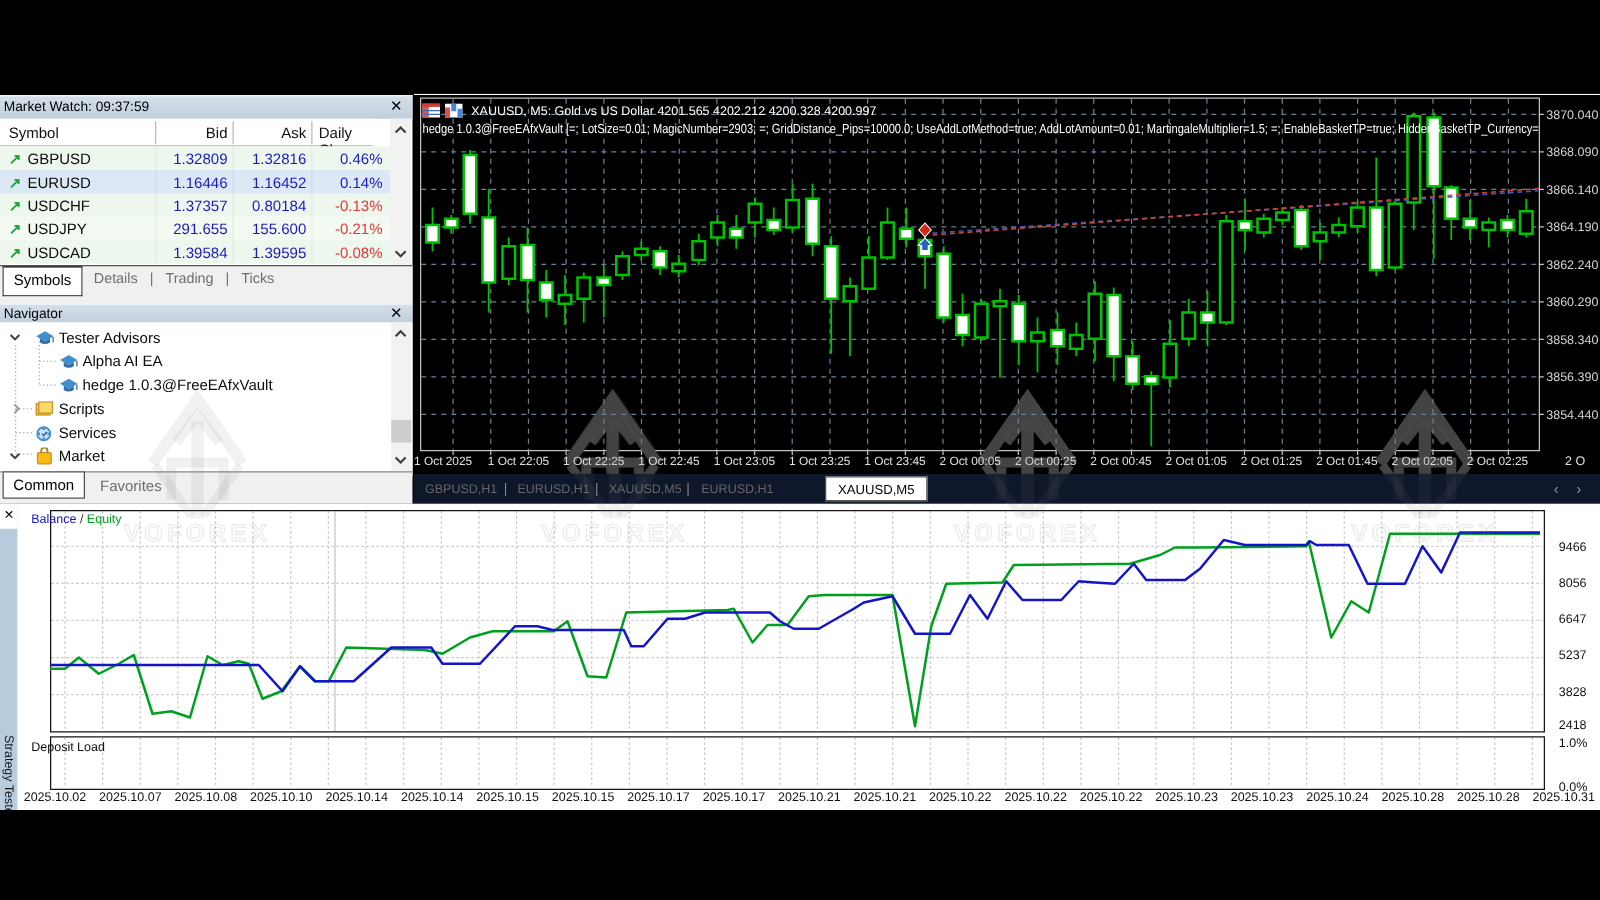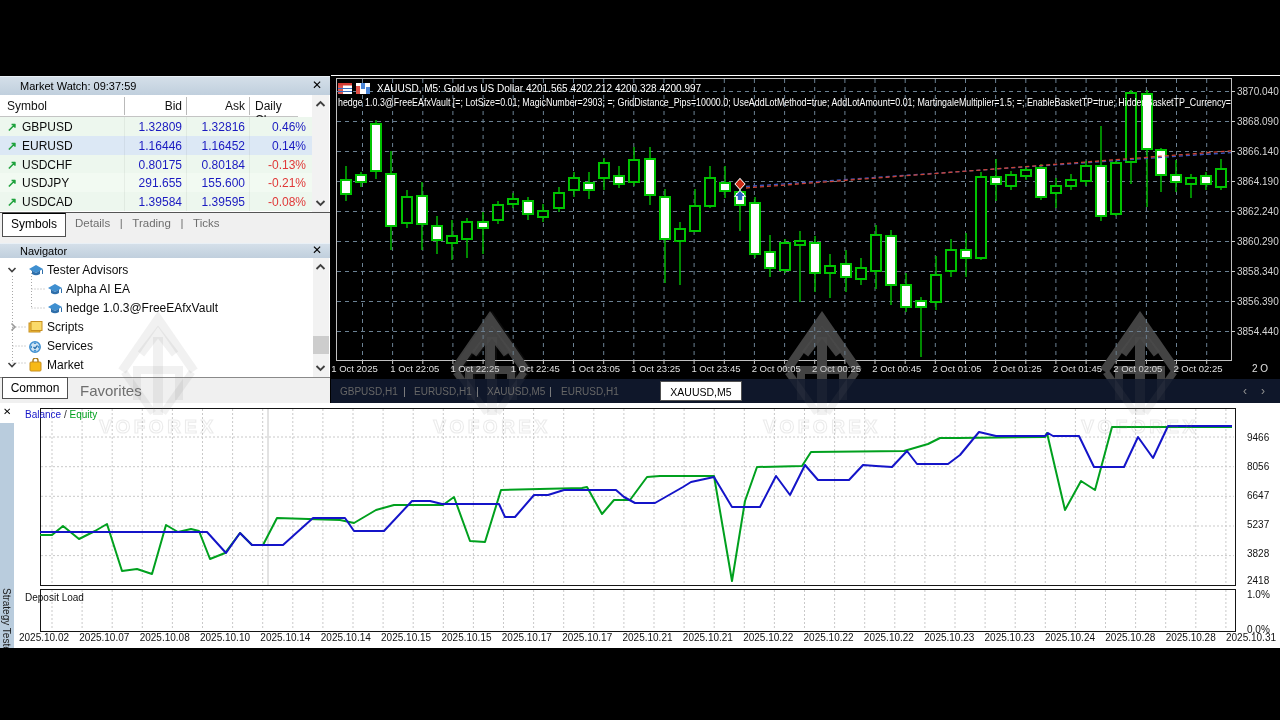--- a/index.html
+++ b/index.html
@@ -1,17 +1,17 @@
 <!DOCTYPE html>
 <html><head><meta charset="utf-8">
 <style>
 *{margin:0;padding:0;box-sizing:border-box}
 body{width:1280px;height:720px;position:relative;background:#000;font-family:"Liberation Sans",sans-serif;overflow:hidden}
 .abs{position:absolute}
-.titlebar{background:linear-gradient(#d4dfe9,#c0cfdd);border-top:1px solid #e9f0f6;color:#000;font-size:11px;display:flex;align-items:center;padding-left:20px}
+.titlebar{background:linear-gradient(#d4dfe9,#c0cfdd);border-top:1px solid #e9f0f6;color:#000;font-size:11px;display:flex;align-items:center;padding-left:3px}
 .closex{position:absolute;right:8px;top:1px;font-size:12px;color:#000}
 .tabsrow{background:#0f172a;font-size:12px;color:#666}
 .activetab{background:#fff;border:1px solid #505050;color:#000;display:inline-block}
 </style></head><body>
 
 <div class="abs" style="left:0;top:76px;width:330px;height:305px;background:#fff"></div>
 
 <div class="abs titlebar" style="left:0;top:76px;width:330px;height:19px">Market Watch: 09:37:59<span class="closex">✕</span></div>
 <div class="abs" style="left:0;top:95px;width:298px;height:22px;background:#fff;border-bottom:1px solid #c4c4c4">
   <span class="abs" style="left:7px;top:4px;font-size:12px;color:#111">Symbol</span>
@@ -38,21 +38,21 @@
  <span class="abs" style="left:110px;top:3px;width:72px;text-align:right;color:#1a1ac0">1.16446</span>
  <span class="abs" style="left:176px;top:3px;width:69px;text-align:right;color:#1a1ac0">1.16452</span>
  <span class="abs" style="left:230px;top:3px;width:76px;text-align:right;color:#1a1ac0">0.14%</span>
  <span class="abs" style="left:124px;top:0;width:1px;height:100%;background:rgba(0,0,0,0.05)"></span>
  <span class="abs" style="left:186px;top:0;width:1px;height:100%;background:rgba(0,0,0,0.05)"></span>
  <span class="abs" style="left:249px;top:0;width:1px;height:100%;background:rgba(0,0,0,0.05)"></span>
 </div>
 <div class="abs" style="left:0;top:155px;width:312px;height:19px;background:#edf7ee;font-size:12px">
  <span class="abs" style="left:7px;top:3px;color:#1fa23d;font-weight:bold;font-size:12px">↗</span>
  <span class="abs" style="left:22px;top:3px;color:#0c0c0c">USDCHF</span>
- <span class="abs" style="left:110px;top:3px;width:72px;text-align:right;color:#1a1ac0">0.80175</span>
+ <span class="abs" style="left:110px;top:3px;width:72px;text-align:right;color:#1a1ac0">1.37357</span>
  <span class="abs" style="left:176px;top:3px;width:69px;text-align:right;color:#1a1ac0">0.80184</span>
  <span class="abs" style="left:230px;top:3px;width:76px;text-align:right;color:#e03838">-0.13%</span>
  <span class="abs" style="left:124px;top:0;width:1px;height:100%;background:rgba(0,0,0,0.05)"></span>
  <span class="abs" style="left:186px;top:0;width:1px;height:100%;background:rgba(0,0,0,0.05)"></span>
  <span class="abs" style="left:249px;top:0;width:1px;height:100%;background:rgba(0,0,0,0.05)"></span>
 </div>
 <div class="abs" style="left:0;top:173px;width:312px;height:19px;background:#f2faf2;font-size:12px">
  <span class="abs" style="left:7px;top:3px;color:#1fa23d;font-weight:bold;font-size:12px">↗</span>
  <span class="abs" style="left:22px;top:3px;color:#0c0c0c">USDJPY</span>
  <span class="abs" style="left:110px;top:3px;width:72px;text-align:right;color:#1a1ac0">291.655</span>
@@ -146,21 +146,21 @@
   <svg class="abs" style="left:2px;top:5px" width="11" height="8">
       <path d="M1.5 6 L5.5 2 L9.5 6" stroke="#404040" stroke-width="1.8" fill="none"></path>
     </svg>
   <div class="abs" style="left:0px;top:78px;width:16px;height:18px;background:#cdcdcd"></div>
   <svg class="abs" style="left:2px;top:106px" width="11" height="8">
       <path d="M1.5 2 L5.5 6 L9.5 2" stroke="#404040" stroke-width="1.8" fill="none"></path>
     </svg>
 </div>
 <div class="abs" style="left:0;top:377px;width:330px;height:26px;background:#f0f0f0;border-top:1px solid #8a8a8a"></div>
 <div class="abs activetab" style="left:2px;top:377px;width:66px;height:22px;font-size:12px;text-align:center;padding-top:3px">Common</div>
-<div class="abs" style="left:80px;top:382px;font-size:15px;color:#6e6e6e">Favorites</div>
+<div class="abs" style="left:80px;top:382px;font-size:12px;color:#6e6e6e">Favorites</div>
 
 <svg width="949" height="306" style="position:absolute;left:331px;top:75px">
     <rect x="0" y="0" width="949" height="306" fill="#000"></rect>
     <line x1="0" y1="0.5" x2="949" y2="0.5" stroke="#fff" stroke-width="1"></line>
     <rect x="5.5" y="3.5" width="895" height="282" fill="none" stroke="#c0c0c0" stroke-width="1"></rect>
     <clipPath id="plotbg">
       <rect x="6" y="4" width="894" height="282"></rect>
     </clipPath>
     <g stroke="#3e3e3e" fill="#3e3e3e">
       <path d="M142 279 L159 257 L176 279" stroke-width="8" fill="none"></path>

